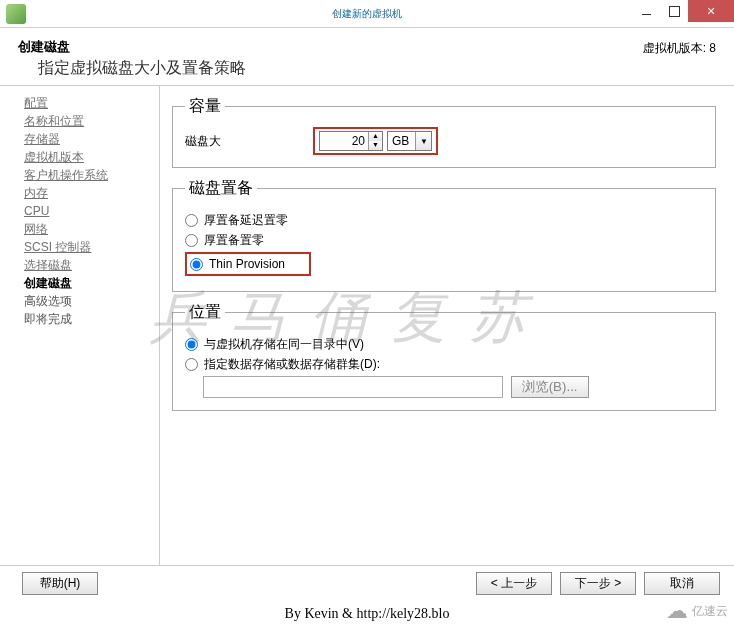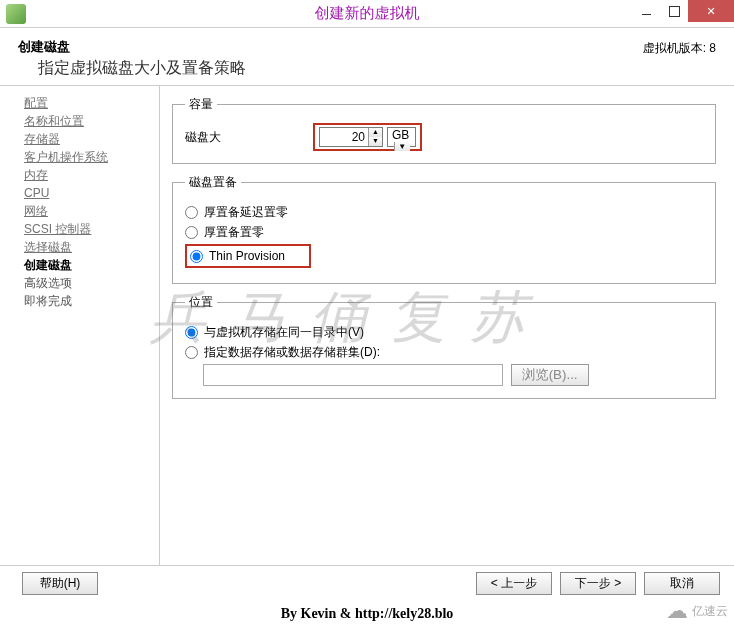--- a/index.html
+++ b/index.html
@@ -1,20 +1,20 @@
 <!DOCTYPE html>
 <html><head>
 <meta charset="utf-8">
 <style>
 * { box-sizing: border-box; margin: 0; padding: 0; }
 body { font-family: "Microsoft YaHei", "SimSun", Tahoma, sans-serif; font-size: 12px; background: #fff; width: 734px; height: 626px; overflow: hidden; position: relative; }
 
 .titlebar { height: 28px; background: #fff; border-bottom: 1px solid #d0d0d0; display: flex; align-items: center; position: relative; }
 .titlebar .app-icon { width: 20px; height: 20px; margin-left: 6px; background: linear-gradient(135deg,#a8d582,#5a9e3f); border-radius: 3px; position: relative; }
-.titlebar .title { position: absolute; left: 50%; transform: translateX(-50%); font-size: 15px; color: #a21caf; }
+.titlebar .title { position: absolute; left: 50%; transform: translateX(-50%); font-size: 10px; color: #0369a1; }
 .win-controls { position: absolute; right: 0; top: 0; display: flex; }
 .win-btn { width: 28px; height: 22px; display: flex; align-items: center; justify-content: center; font-size: 12px; color: #333; }
 .win-btn.close { background: #c75050; color: #fff; width: 46px; }
 .win-btn.min::before { content: ""; display:block; width:9px; height:1px; background:#333; margin-top:6px;}
 .win-btn.max::before { content: ""; display:block; width:9px; height:9px; border:1px solid #333; }
 .win-btn.close::before { content: "✕"; font-size:11px; }
 
 .header { padding: 10px 18px 6px 18px; border-bottom: 1px solid #ccc; position: relative; }
 .header .h-title { font-weight: bold; font-size: 13px; color: #000; }
 .header .h-sub { font-size: 16px; color: #333; margin-left: 20px; margin-top: 2px; }
@@ -22,46 +22,46 @@
 
 .body { display: flex; height: 485px; }
 .sidebar { width: 160px; border-right: 1px solid #ccc; padding: 8px 0 0 12px; position: relative; }
 .sidebar::before { content:""; position:absolute; left:12px; top:4px; width:140px; height:4px; background:#fff; z-index:2;}
 .nav-item { display: block; color: #737373; text-decoration: underline; padding: 1px 0 1px 12px; cursor: pointer; line-height:16px; }
 .nav-item.current { color: #000; font-weight: bold; text-decoration: none; }
 .nav-item.disabled { color: #555; text-decoration: none; }
 
 .main { flex: 1; padding: 10px 18px 8px 12px; position: relative; }
 fieldset { border: 1px solid #aaa; padding: 10px 12px 12px 12px; margin-bottom: 10px; }
-legend { padding: 0 4px; font-size: 12px; }
+legend { padding: 0 4px; font-size: 16px; }
 .row { display: flex; align-items: center; gap: 24px; }
 .row label { margin-right: 10px; }
 .disk-size-wrap { display:flex; align-items:center; border:2px solid #c03020; padding:2px 4px; }
 .spin { display:flex; align-items:center; border:1px solid #7a7a7a; height:20px; background:#fff; }
 .spin input { width:48px; border:none; text-align:right; padding-right:3px; font-size:12px; height:18px; outline:none; }
 .spin .spins { display:flex; flex-direction:column; }
 .spin .sp { width:14px; height:9px; border-left:1px solid #999; font-size:7px; line-height:8px; text-align:center; background:linear-gradient(#fdfdfd,#e6e6e6); cursor:pointer;}
-.unit-sel { margin-left:4px; border:1px solid #7a7a7a; background:#fff; height:20px; display:flex; align-items:center;flex-direction:column; }
+.unit-sel { margin-left:4px; border:1px solid #7a7a7a; background:#fff; height:20px; display:flex; align-items:center; }
 .unit-sel span { padding:0 6px 0 4px; }
 .unit-sel .dd { width:16px; height:18px; border-left:1px solid #999; background:linear-gradient(#fdfdfd,#e6e6e6); display:flex; align-items:center; justify-content:center; font-size:8px;}
 
 .radio-row { display:flex; align-items:center; margin: 3px 0; }
 .radio-row input { margin-right:6px; }
 .thin-hl { border:2px solid #c03020; padding:3px 24px 3px 3px; display:inline-flex; align-items:center;}
 
 .loc-input-row { margin-left:18px; display:flex; align-items:center; }
 .loc-input { width:300px; height:22px; border:1px solid #aaa; padding-left:4px; background:#fff; }
 .browse-btn { height:22px; margin-left:8px; padding:0 10px; background:linear-gradient(#fdfdfd,#e6e6e6); border:1px solid #999; color:#888; }
 
 .footer { position:absolute; left:0; right:0; bottom:25px; height:36px; border-top:1px solid #ccc; display:flex; align-items:center; padding:0 14px; background:#fff;}
 .btn { height:23px; padding:0 12px; border:1px solid #8a8a8a; background:linear-gradient(#fdfdfd,#e3e3e3); font-size:12px; cursor:pointer; }
 .footer .spacer { flex:1; }
 .footer .btn { margin-left:8px; min-width:76px; }
 
-.credit { position:absolute; bottom:4px; left:50%; transform:translateX(-50%); font-weight:bold; font-size:14px; font-family:"Times New Roman",serif; color:#000; }
+.credit { position:absolute; bottom:4px; left:50%; transform:translateX(-50%); font-weight:normal; font-size:14px; font-family:"Times New Roman",serif; color:#000; }
 .watermark { position:absolute; top:280px; left:150px; font-size:56px; color:rgba(100,100,100,0.25); font-family:"KaiTi","STKaiti",serif; letter-spacing:24px; pointer-events:none; z-index:5;font-style:italic;}
 .cloud-logo { position:absolute; right:6px; bottom:2px; font-size:12px; color:#aaa; display:flex; align-items:center; gap:4px;}
 .cloud-logo .c { font-size:22px; }
 </style>
 </head>
 <body>
 
 <div class="titlebar">
   <div class="app-icon"></div>
   <div class="title">创建新的虚拟机</div>
@@ -76,20 +76,21 @@
   <div class="h-title">创建磁盘</div>
   <div class="h-sub">指定虚拟磁盘大小及置备策略</div>
   <div class="ver">虚拟机版本: 8</div>
 </div>
 
 <div class="body">
   <div class="sidebar">
     <a class="nav-item">配置</a>
     <a class="nav-item">名称和位置</a>
     <a class="nav-item">存储器</a>
+    <a class="nav-item">虚拟机版本</a>
     <a class="nav-item">客户机操作系统</a>
     <a class="nav-item">内存</a>
     <a class="nav-item">CPU</a>
     <a class="nav-item">网络</a>
     <a class="nav-item">SCSI 控制器</a>
     <a class="nav-item">选择磁盘</a>
     <a class="nav-item current">创建磁盘</a>
     <a class="nav-item disabled">高级选项</a>
     <a class="nav-item disabled">即将完成</a>
   </div>

